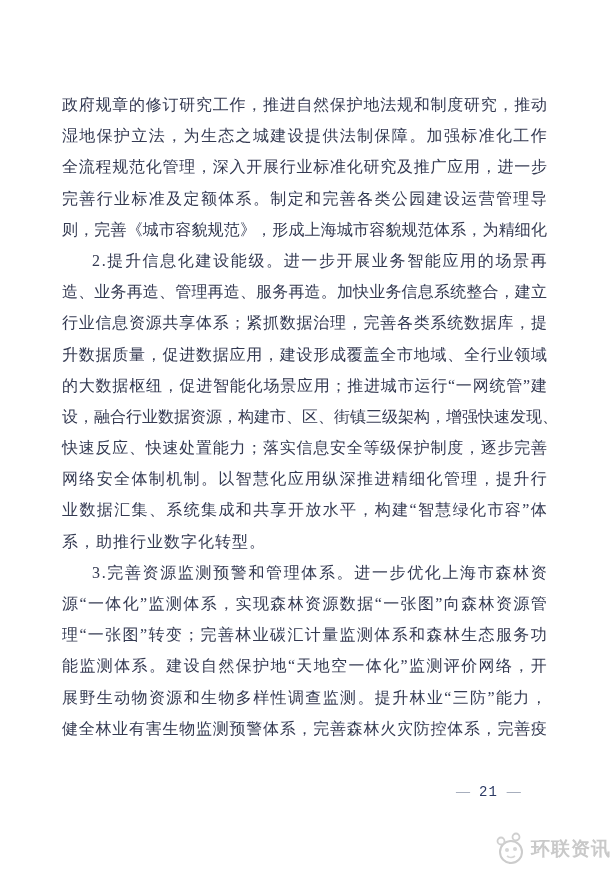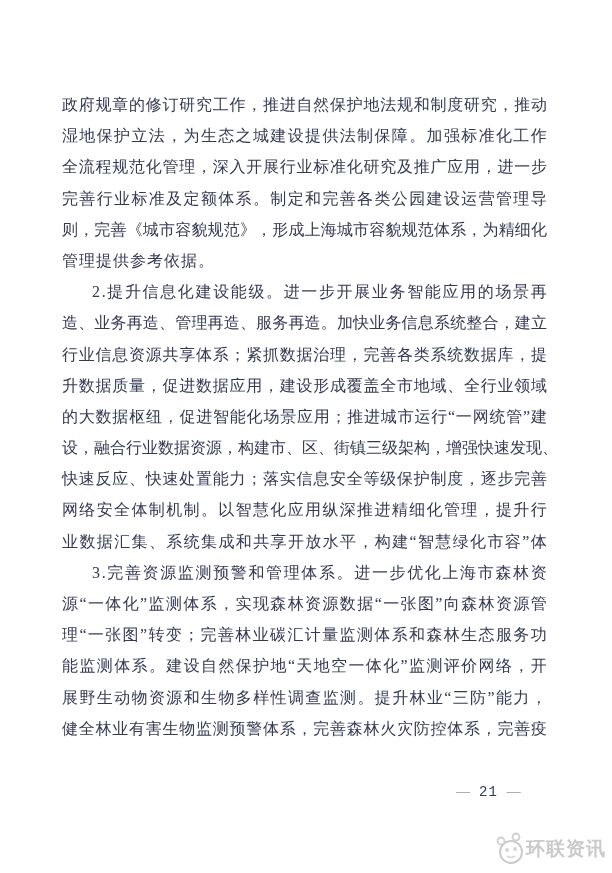--- a/index.html
+++ b/index.html
@@ -39,20 +39,21 @@
     font-size:14px;
     font-family:"Liberation Serif","DejaVu Serif",serif;
   }
   .page-footer .dash{color:#8a94a8;}
   .page-footer .num{color:#2c3a64;letter-spacing:1px;font-family:Liberation Mono, monospace;}
   .brand{
     position:absolute;
     top:832px;left:494px;
     display:flex;
     align-items:center;
+    gap:5px;
   }
   .brand-name{
     font-size:19px;
     font-weight:bold;
     color:#c9c9c9;
     letter-spacing:1px;
     font-family:"Liberation Sans","DejaVu Sans",sans-serif;
   }
   .brand-icon{width:32px;height:34px;display:block;}
 </style>
@@ -207,21 +208,20 @@
       <span>规</span>
       <span>范</span>
       <span>体</span>
       <span>系</span>
       <span>，</span>
       <span>为</span>
       <span>精</span>
       <span>细</span>
       <span>化</span>
     </div>
-  <div class="line short">管理提供参考依据。</div>
   <div class="line j indent">
       <span>2</span>
       <span>.</span>
       <span>提</span>
       <span>升</span>
       <span>信</span>
       <span>息</span>
       <span>化</span>
       <span>建</span>
       <span>设</span>
@@ -488,20 +488,21 @@
       <span>“</span>
       <span>智</span>
       <span>慧</span>
       <span>绿</span>
       <span>化</span>
       <span>市</span>
       <span>容</span>
       <span>”</span>
       <span>体</span>
     </div>
+  <div class="line short">系，助推行业数字化转型。</div>
   <div class="line j indent">
       <span>3</span>
       <span>.</span>
       <span>完</span>
       <span>善</span>
       <span>资</span>
       <span>源</span>
       <span>监</span>
       <span>测</span>
       <span>预</span>

